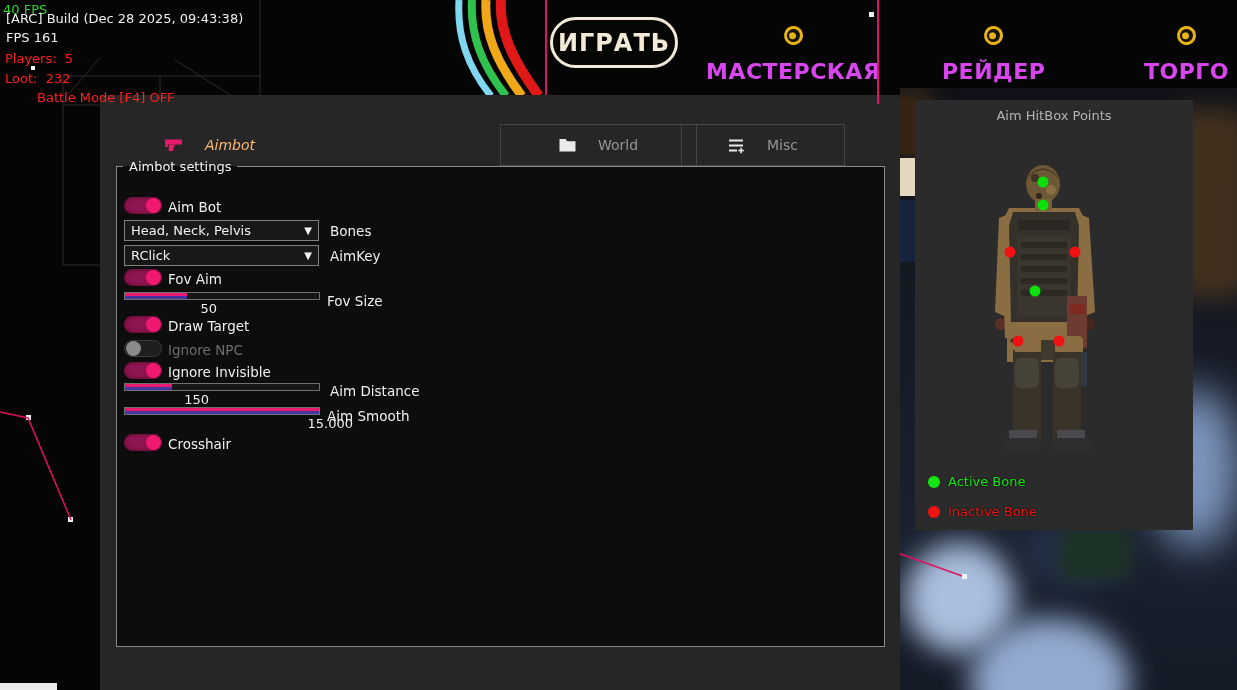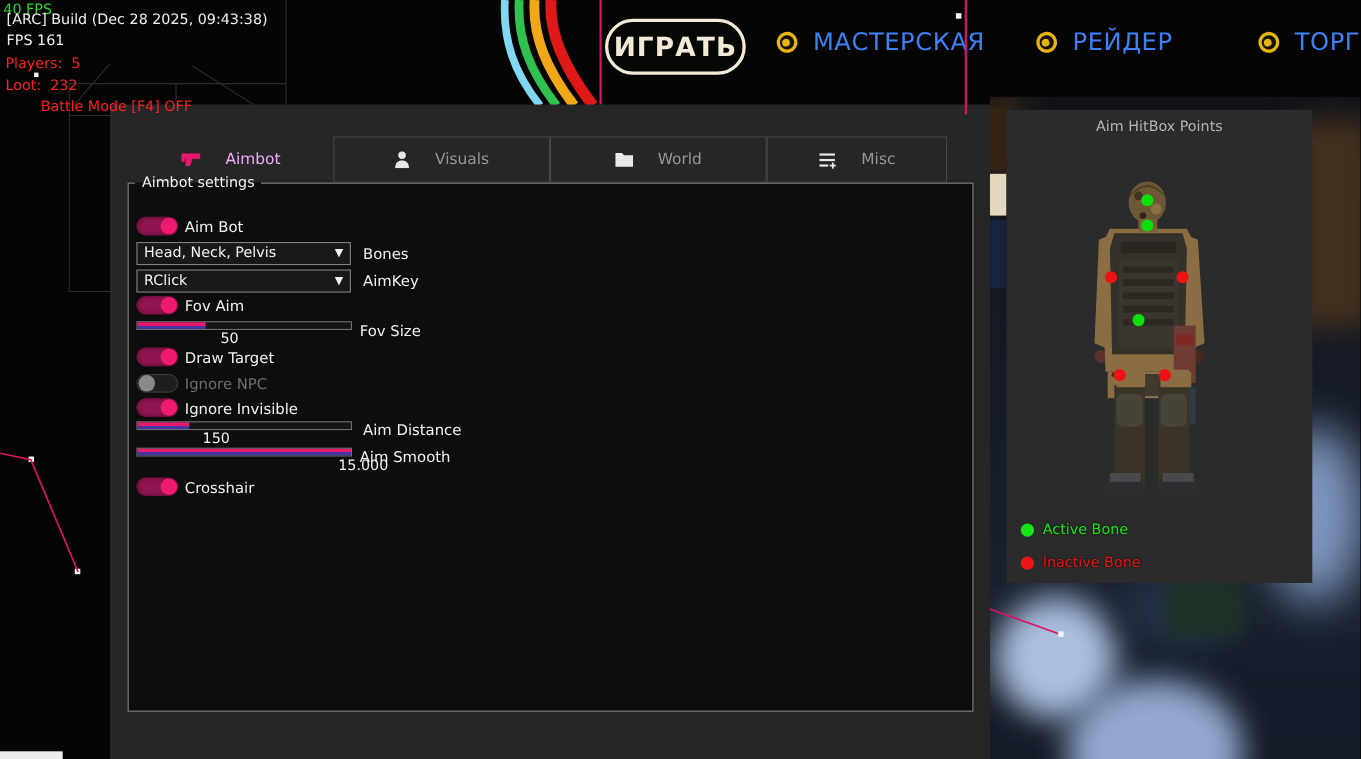--- a/index.html
+++ b/index.html
@@ -35,37 +35,37 @@
   .hud.white { color:#efefef; }
   .hud.red   { color:#ff1f1f; }
   
   .play-btn {
     position:absolute; left:550px; top:17px; width:128px; height:51px; z-index:15;
     border:3px solid #f2ead6; border-radius:28px; background:rgba(10,8,5,.35);
     display:flex; align-items:center; justify-content:center;
     color:#f2ead6; font-size:24px; font-weight:bold; letter-spacing:1px; cursor:pointer;
   }
   .gtab { position:absolute; top:26px; z-index:15; display:flex; align-items:center; gap:14px;
-          color:#3b82f6; font-size:22px; font-weight:normal; letter-spacing:.5px; cursor:pointer; }
+          color:#d946ef; font-size:22px; font-weight:bold; letter-spacing:.5px; cursor:pointer;flex-direction:column; }
   .coin { width:19px; height:19px; border-radius:50%; border:3px solid #e7b414; background:#15120a;
           position:relative; transform:rotate(-15deg); }
   .coin::after{ content:""; position:absolute; left:2px; top:3px; width:7px; height:7px;
           border-radius:50%; background:#e7b414; }
   
   .panel { position:absolute; left:100px; top:95px; width:800px; height:595px;
            background:#262626; z-index:20; }
   .tab { position:absolute; top:29px; height:42px; display:flex; align-items:center;
          justify-content:center; gap:22px; cursor:pointer; }
   .tab .tlabel { font-size:14px; color:#969696; }
-  .tab.active .tlabel { color:#f0abfc; }
+  .tab.active .tlabel { color:#fdba74;font-style:italic; }
   .tab.boxed { border:1px solid #454545; }
   .t-aimbot  { left:16px;  width:187px; }
   .t-visuals { left:203px; width:197px; }
   .t-world   { left:400px; width:197px; }
-  .t-misc    { left:597px; width:164px; }
+  .t-misc    { left:581px; width:164px; }
   fieldset.group {
     position:absolute; left:16px; top:64px; width:769px; height:488px;
     background:#0d0d0d; border:1px solid #8a8a8a; padding:0;
   }
   fieldset.group legend { margin-left:6px; padding:0 6px; font-size:13px; color:#f2f2f2; }
   .row-label { position:absolute; font-size:13.5px; color:#f0f0f0; white-space:nowrap; }
   .row-label.dim { color:#6d6d6d; }
   
   .toggle { position:absolute; width:38px; height:17px; border-radius:9px; cursor:pointer; }
   .toggle[data-state="on"]  { background:#8e1550; box-shadow:0 0 4px #50082b inset; }
@@ -173,27 +173,20 @@
   <div class="panel">
 
     <div class="tab active t-aimbot">
       <svg width="19" height="16" viewBox="0 0 19 16">
         <rect x="1" y="2.5" width="17" height="5" fill="#e8186d"></rect>
         <path d="M5,7.5 L11,7.5 L8.6,14 L4.6,14 Z" fill="#e8186d"></path>
         <rect x="1" y="7.5" width="3" height="2.5" fill="#e8186d"></rect>
       </svg>
       <span class="tlabel">Aimbot</span>
     </div>
-    <div class="tab boxed t-visuals">
-      <svg width="15" height="16" viewBox="0 0 15 16">
-        <circle cx="7.5" cy="4.2" r="3.4" fill="#e9e9e9"></circle>
-        <path d="M1.2,16 C1.2,11 4,9 7.5,9 C11,9 13.8,11 13.8,16 Z" fill="#e9e9e9"></path>
-      </svg>
-      <span class="tlabel">Visuals</span>
-    </div>
     <div class="tab boxed t-world">
       <svg width="17" height="14" viewBox="0 0 17 14">
         <path d="M0.5,1 h6 l1.8,2.2 h8.2 v10.3 h-16 Z" fill="#e9e9e9"></path>
       </svg>
       <span class="tlabel">World</span>
     </div>
     <div class="tab boxed t-misc">
       <svg width="17" height="17" viewBox="0 0 17 17">
         <rect x="1" y="2.5" width="14" height="2" fill="#e9e9e9"></rect>
         <rect x="1" y="7.5" width="14" height="2" fill="#e9e9e9"></rect>

